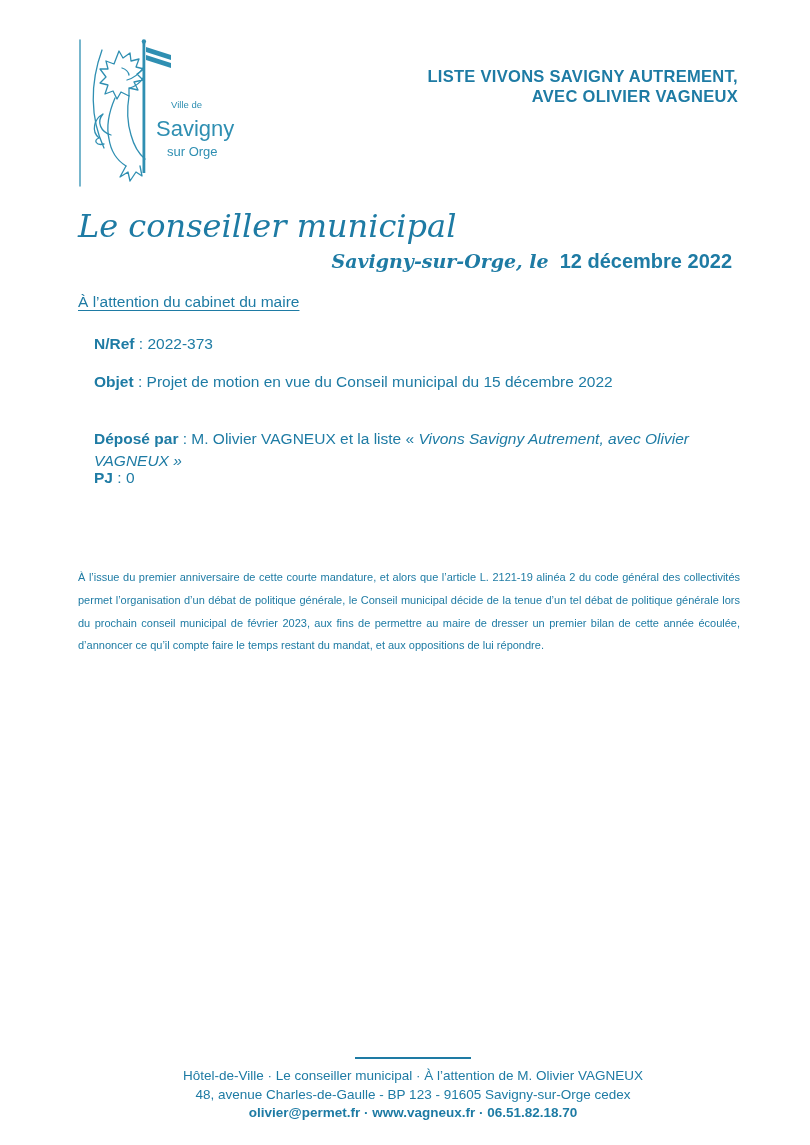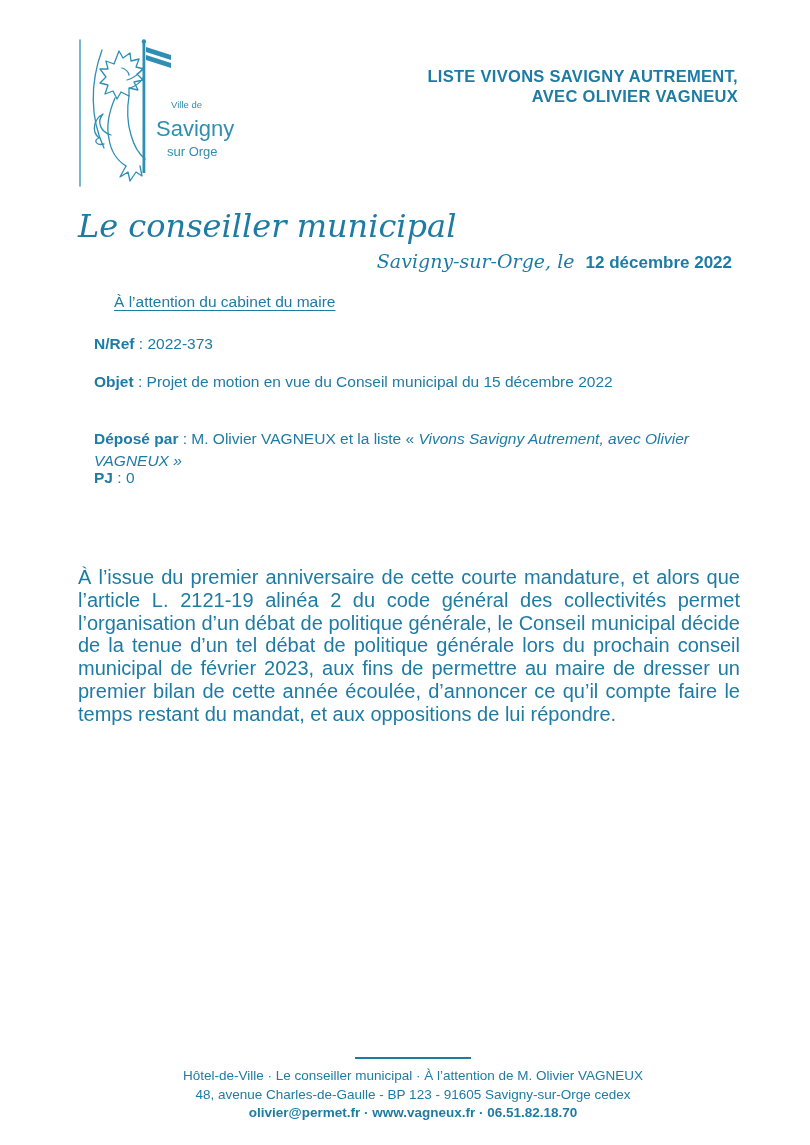--- a/index.html
+++ b/index.html
@@ -36,49 +36,49 @@
 
   
   .dateline {
     position: absolute; right: 78px; top: 250px;
     display: flex; align-items: baseline; gap: 11px;
   }
   .dateline .place {
     font-family: "DejaVu Serif", serif;
     font-style: italic;
     font-size: 19px;
+    font-weight: bold;
   }
-  .dateline .date { font-weight: 700; font-size: 17px; }
+  .dateline .date { font-weight: 700; font-size: 20px; }
 
   
   .recipient {
     position: absolute; left: 78px; top: 293px;
     font-size: 15.5px;
     text-decoration: underline;
     text-underline-offset: 3px;
-    margin-left: 36px;
   }
 
   
   .field { position: absolute; left: 78px; font-size: 15.5px; line-height: 22px; margin-left: 16px; }
   .field b { font-weight: 700; }
   .f-nref   { top: 333px; }
   .f-objet  { top: 371px; }
   .f-depose { top: 428px; width: 662px; }
   .f-pj     { top: 467px; }
   .it { font-style: italic; }
 
   
   .motion-title {
     position: absolute; left: 78px; top: 527px;
     font-weight: 700; font-size: 15.5px;
   }
   .motion-paragraph {
     position: absolute; left: 78px; top: 566px; width: 662px;
-    font-size: 20px; line-height: 22.8px;
+    font-size: 11px; line-height: 22.8px;
     text-align: justify;
   }
 
   
   .footer {
     position: absolute; left: 16px; right: 0; top: 1057px;
     text-align: center;
     font-size: 13.5px; line-height: 18.5px;
   }
   .footer-rule {

